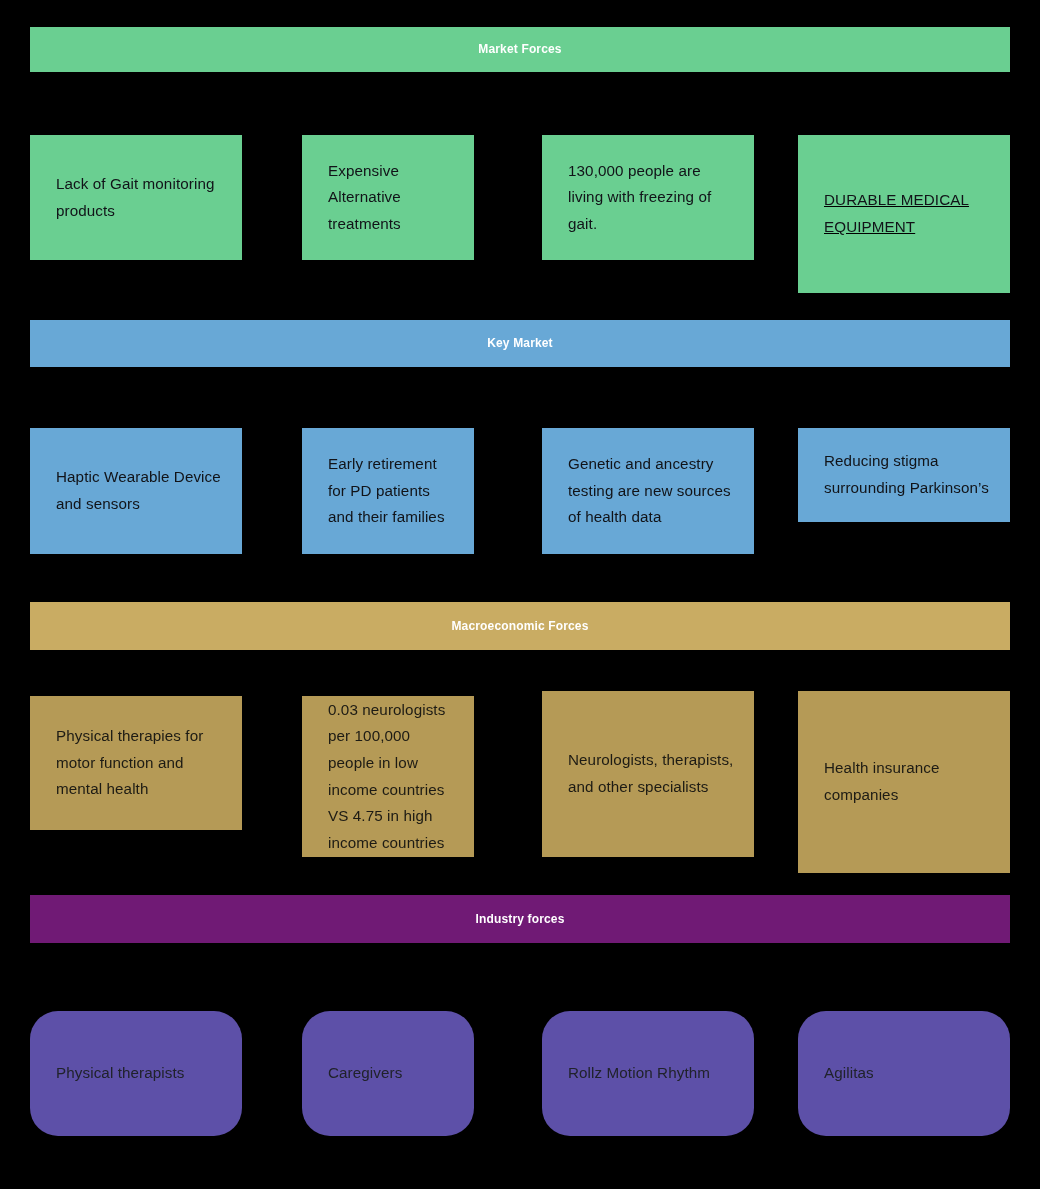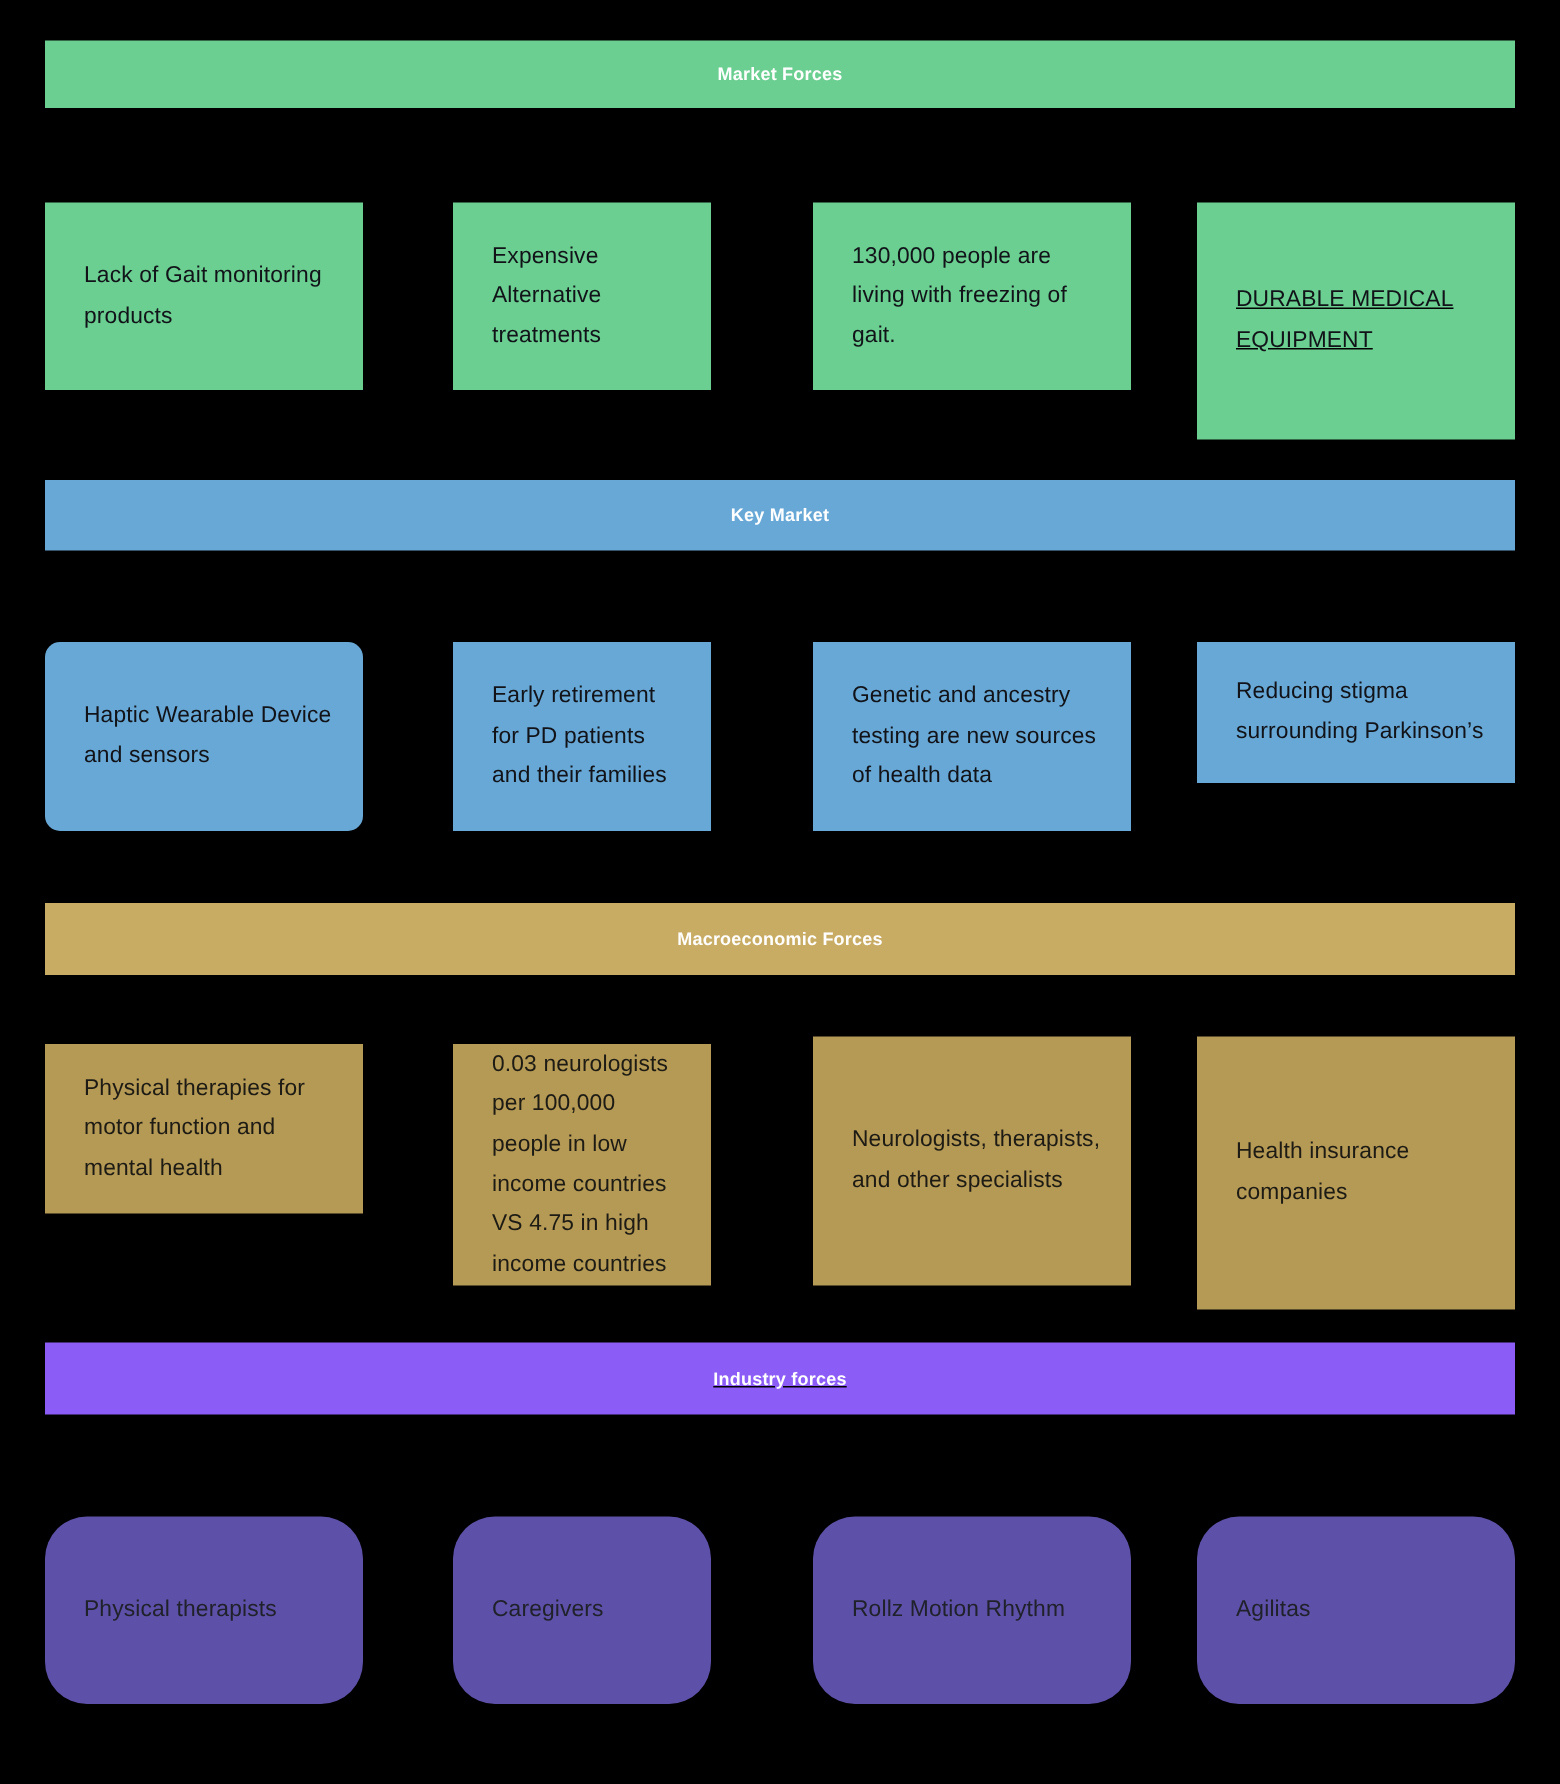--- a/index.html
+++ b/index.html
@@ -76,21 +76,21 @@
   
   .col-1 { left: 30px;  width: 212px; }
   .col-2 { left: 302px; width: 172px; }
   .col-3 { left: 542px; width: 212px; }
   .col-4 { left: 798px; width: 212px; }
 
   
   .hdr-market   { background: #6ACF91; }
   .hdr-trends   { background: #68A8D6; }
   .hdr-macro    { background: #C9AC63; }
-  .hdr-industry { background: #8b5cf6; text-decoration: underline; }
+  .hdr-industry { background: #701a75; }
 
   .card-market   { background: #6ACF91; }
   .card-trends   { background: #68A8D6; }
   .card-macro    { background: #B59A56; }
   .card-industry { background: #5D50A8; border-radius: 28px; }
 
   .card-industry .card-text { color: #20222b; }
   .card-macro .card-text    { color: #1d1b14; }
 </style>
 </head>
@@ -120,21 +120,21 @@
     </div>
   </div>
 
   <div class="section">
 
     <div class="section-header hdr-trends" style="top:320px; height:47px;">
       <span class="section-header-label">Key Market</span>
     </div>
 
     <div class="card-row">
-      <div class="card card-trends col-1" style="top:428px; height:126px;border-radius:10px;">
+      <div class="card card-trends col-1" style="top:428px; height:126px;">
         <span class="card-text">Haptic Wearable Device and sensors</span>
       </div>
       <div class="card card-trends col-2" style="top:428px; height:126px;">
         <span class="card-text">Early retirement for PD patients and their families</span>
       </div>
       <div class="card card-trends col-3" style="top:428px; height:126px;">
         <span class="card-text">Genetic and ancestry testing are new sources of health data</span>
       </div>
       <div class="card card-trends col-4" style="top:428px; height:94px;">
         <span class="card-text">Reducing stigma surrounding Parkinson’s</span>
@@ -142,21 +142,21 @@
     </div>
   </div>
 
   <div class="section">
 
     <div class="section-header hdr-macro" style="top:602px; height:48px;">
       <span class="section-header-label">Macroeconomic Forces</span>
     </div>
 
     <div class="card-row">
-      <div class="card card-macro col-1" style="top:696px; height:113px;">
+      <div class="card card-macro col-1" style="top:696px; height:134px;">
         <span class="card-text">Physical therapies for motor function and mental health</span>
       </div>
       <div class="card card-macro col-2" style="top:696px; height:161px;">
         <span class="card-text">0.03 neurologists per 100,000 people in low income countries VS 4.75 in high income countries</span>
       </div>
       <div class="card card-macro col-3" style="top:691px; height:166px;">
         <span class="card-text">Neurologists, therapists, and other specialists</span>
       </div>
       <div class="card card-macro col-4" style="top:691px; height:182px;">
         <span class="card-text">Health insurance companies</span>

